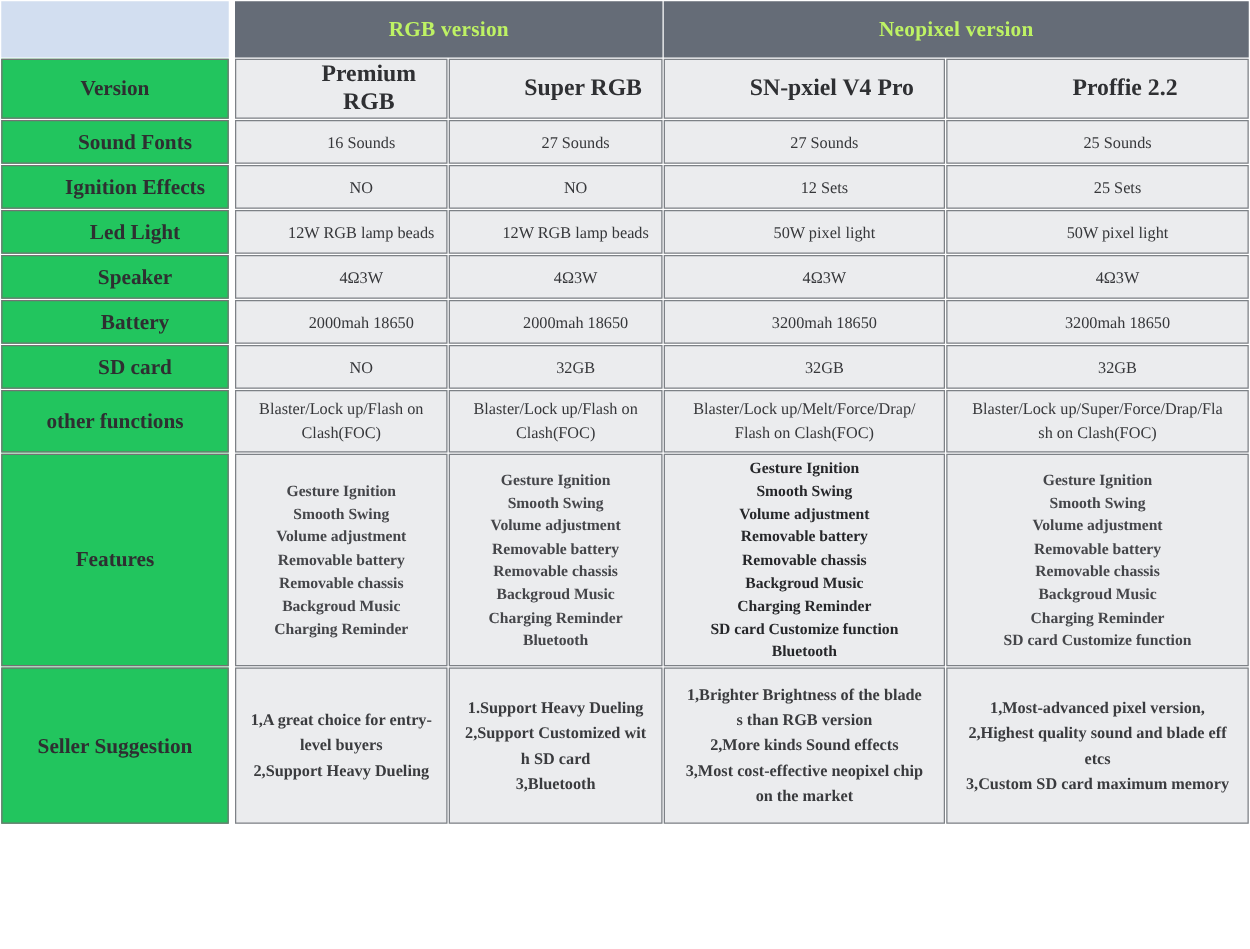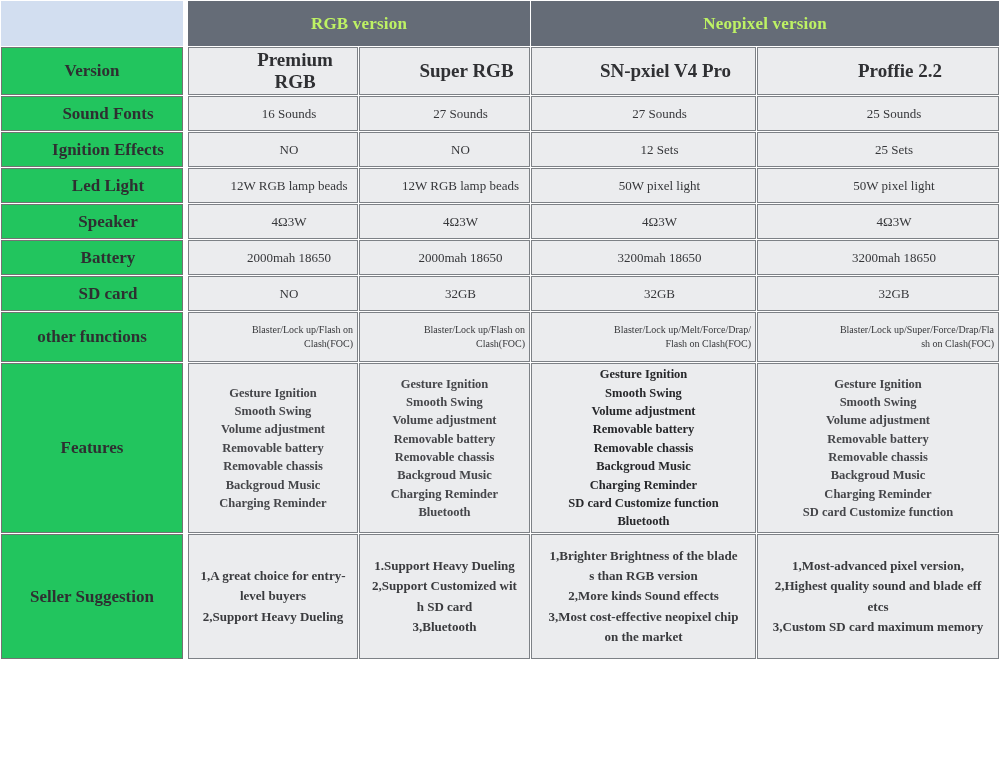--- a/index.html
+++ b/index.html
@@ -14,21 +14,21 @@
   .r-head td,.r-head th{height:45px;}
   .r-version td{height:42px;}
   .r-version .val{font-weight:bold;font-size:19px;color:#2f3033;padding-left:48px;}
   .r-brand td{height:33px;}
   .r-brand .val{font-weight:bold;font-size:15px;color:#2f3033;letter-spacing:.3px;}
   .r-spec td{height:35px;padding-left:36px;}
   .r-other td{height:50px;}
   .r-features td{height:170px;}
   .r-seller td{height:125px;}
   .ml{white-space:pre-line;}
-  .other{font-size:10px;line-height:1.45;text-align:right;}
+  .other{font-size:13px;line-height:1.45;}
   .feat{font-weight:bold;font-size:12.5px;line-height:1.47;color:#45464a;}
   .feat-strong{color:#26272a;}
   .seller{font-weight:bold;font-size:13px;line-height:1.55;color:#3a3b3e;}
 </style>
 </head>
 <body>
 
 <table>
   <colgroup>
     <col style="width:182px">

